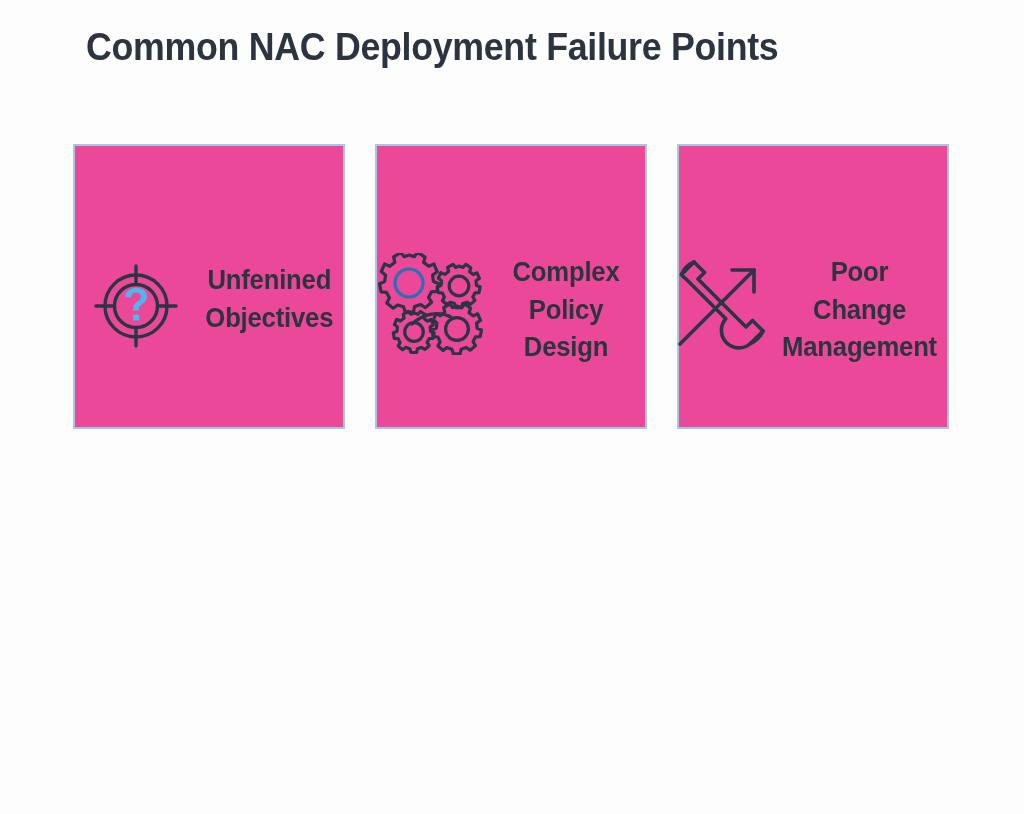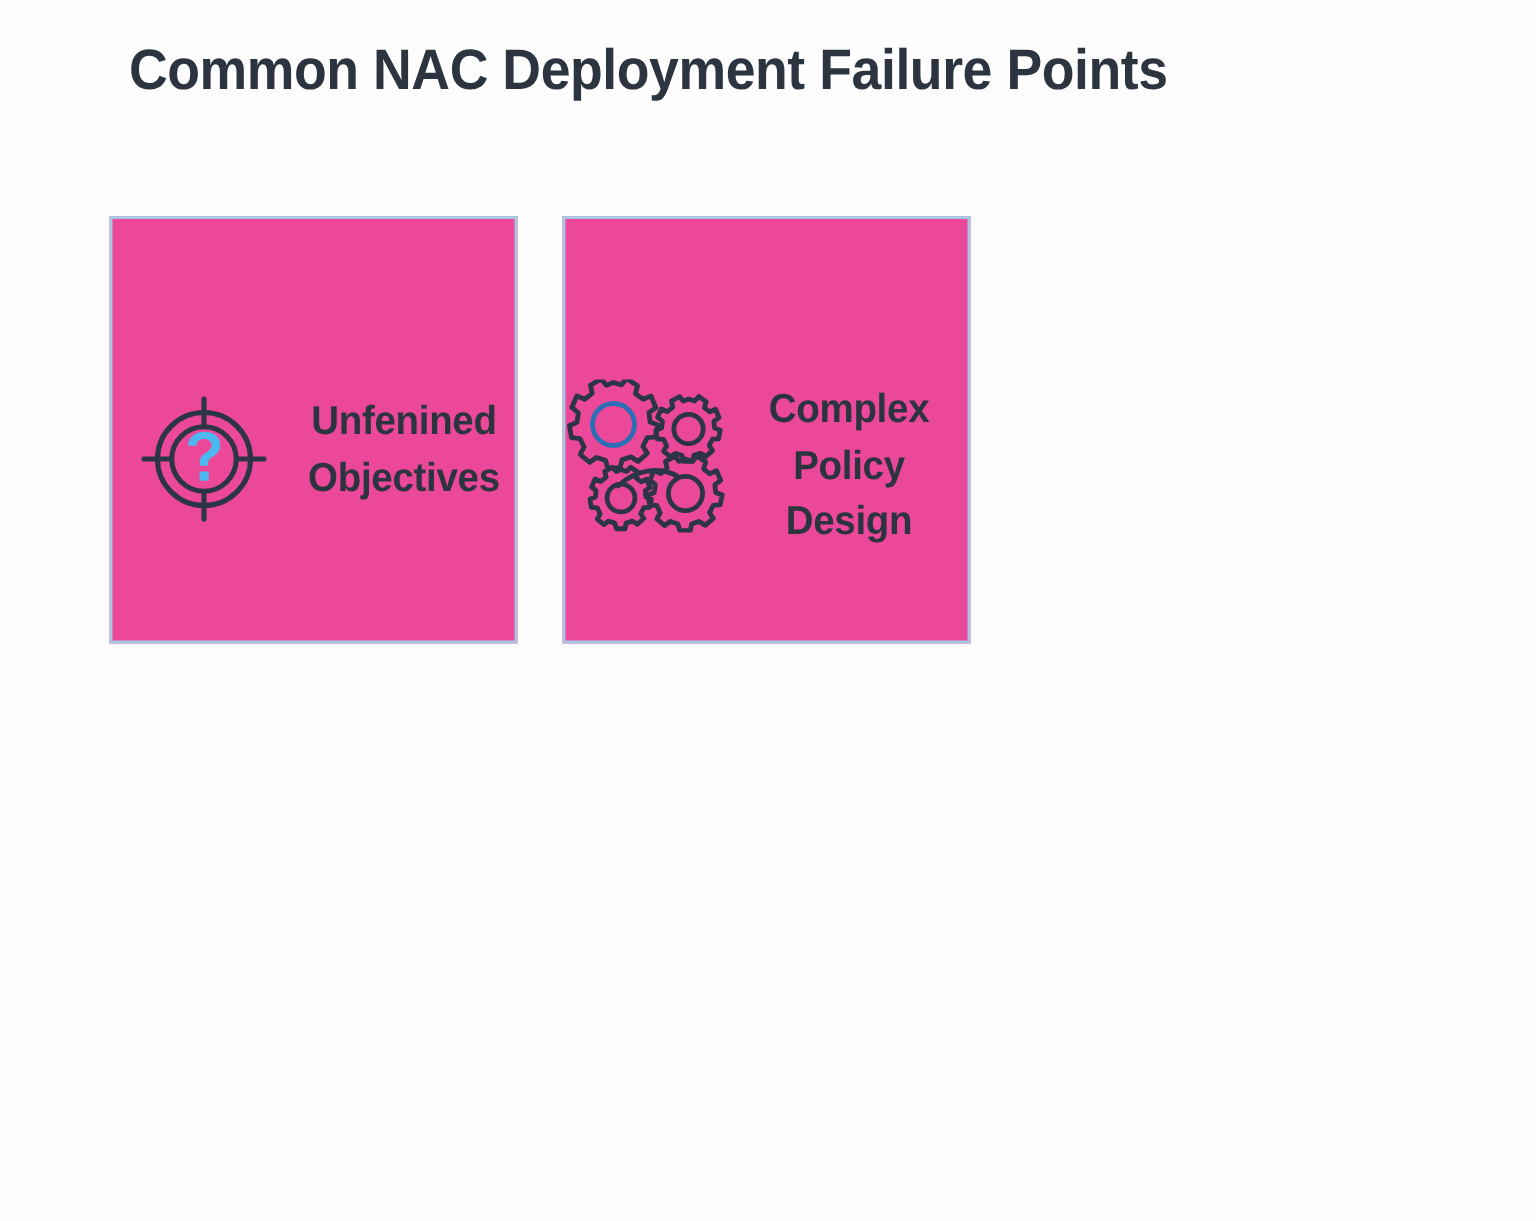--- a/index.html
+++ b/index.html
@@ -149,15 +149,36 @@
           </g>
         </svg>
       </div>
       <div class="card-label">
         <span>Complex</span><br>
         <span>Policy Design</span>
       </div>
     </div>
 
 
+    <div class="card row2">
+      <div class="card-icon">
+        <svg width="104" height="104" viewBox="0 0 104 104" fill="none">
+          <g stroke="#2c3545" stroke-width="3.6" stroke-linecap="round" stroke-linejoin="round" fill="none">
+
+            <path d="M12 92 L86 18"></path>
+            <path d="M64 18 H86 V40"></path>
+
+            <path d="M13.5 22.5 L26 10 l10.5 10.5 L30 27 l8 8 40 40 l6.5 -6.5 L95 79 l-12.5 12.5 a17.5 17.5 0 0 1 -24.7 -24.7 l-40 -40 a17.5 17.5 0 0 1 -4.3 -4.3 Z"></path>
+          </g>
+          <g stroke="#2c3545" stroke-width="3.6" stroke-linecap="round" stroke-linejoin="round" fill="none">
+            <path d="M26 10 a24 24 0 0 0 -12.5 12.5"></path>
+            <path d="M95 79 a24 24 0 0 1 -12.5 12.5"></path>
+          </g>
+        </svg>
+      </div>
+      <div class="card-label">
+        <span>Poor Change</span><br>
+        <span>Management</span>
+      </div>
+    </div>
 
   </div>
 </div>
 
 </body></html>

